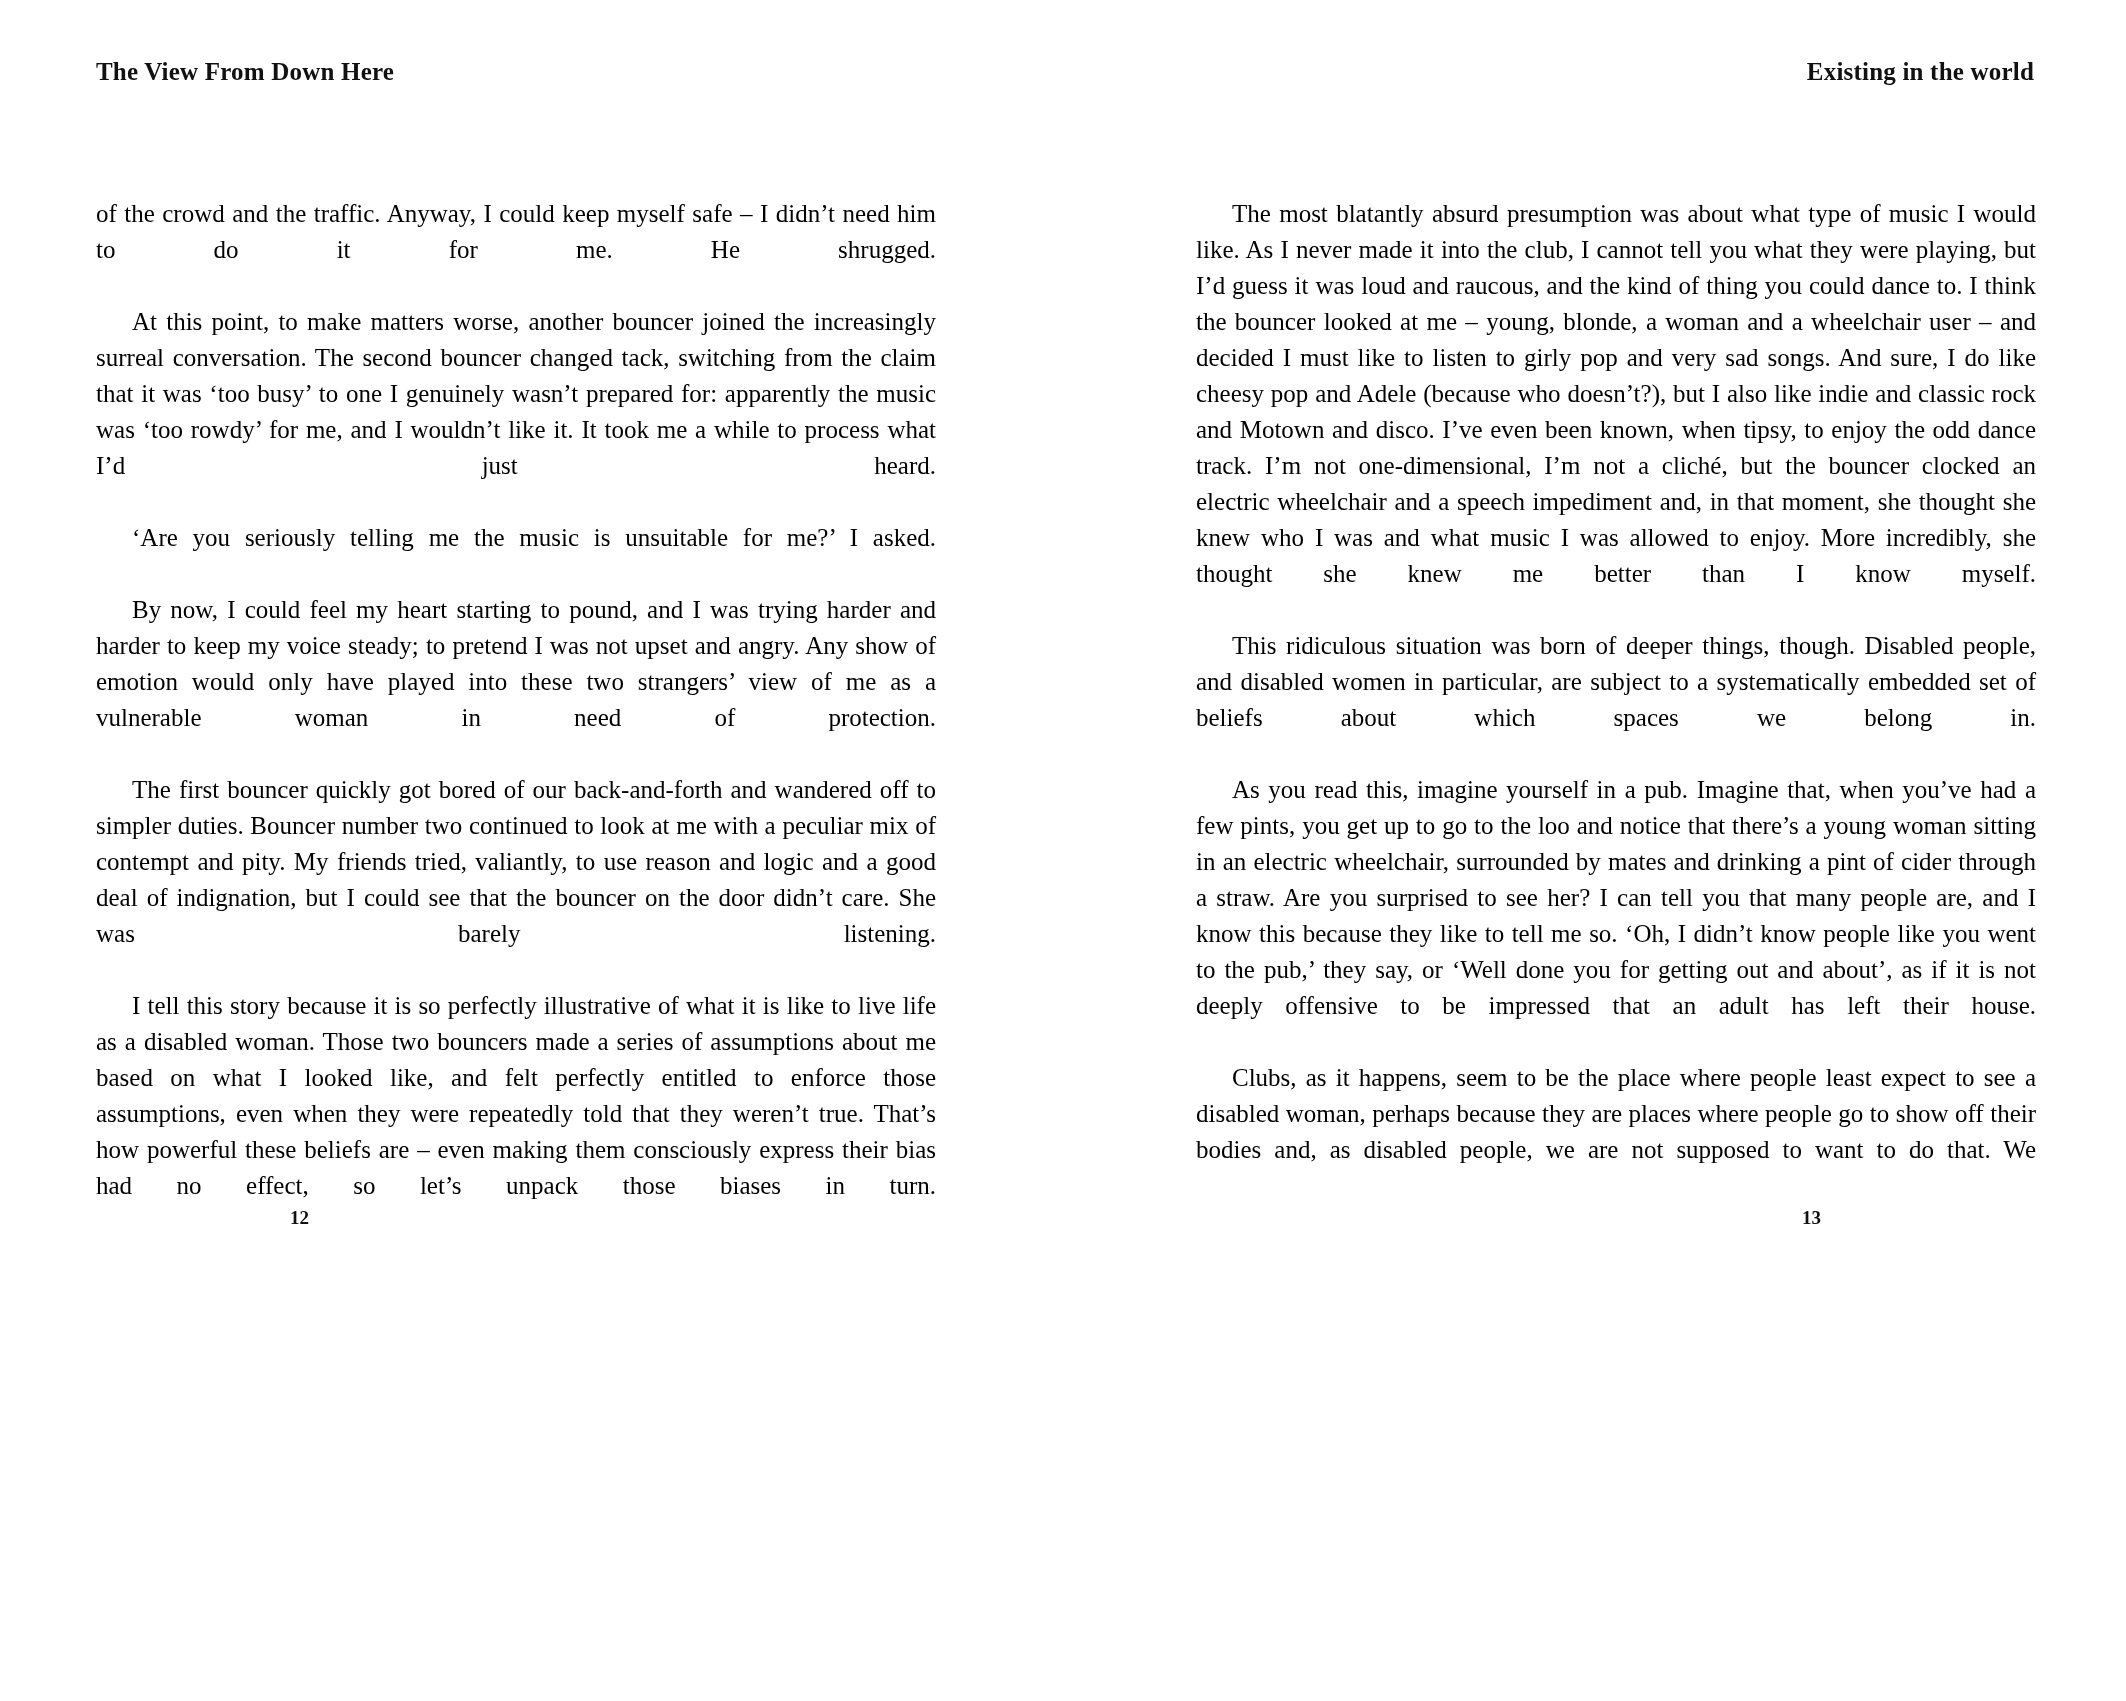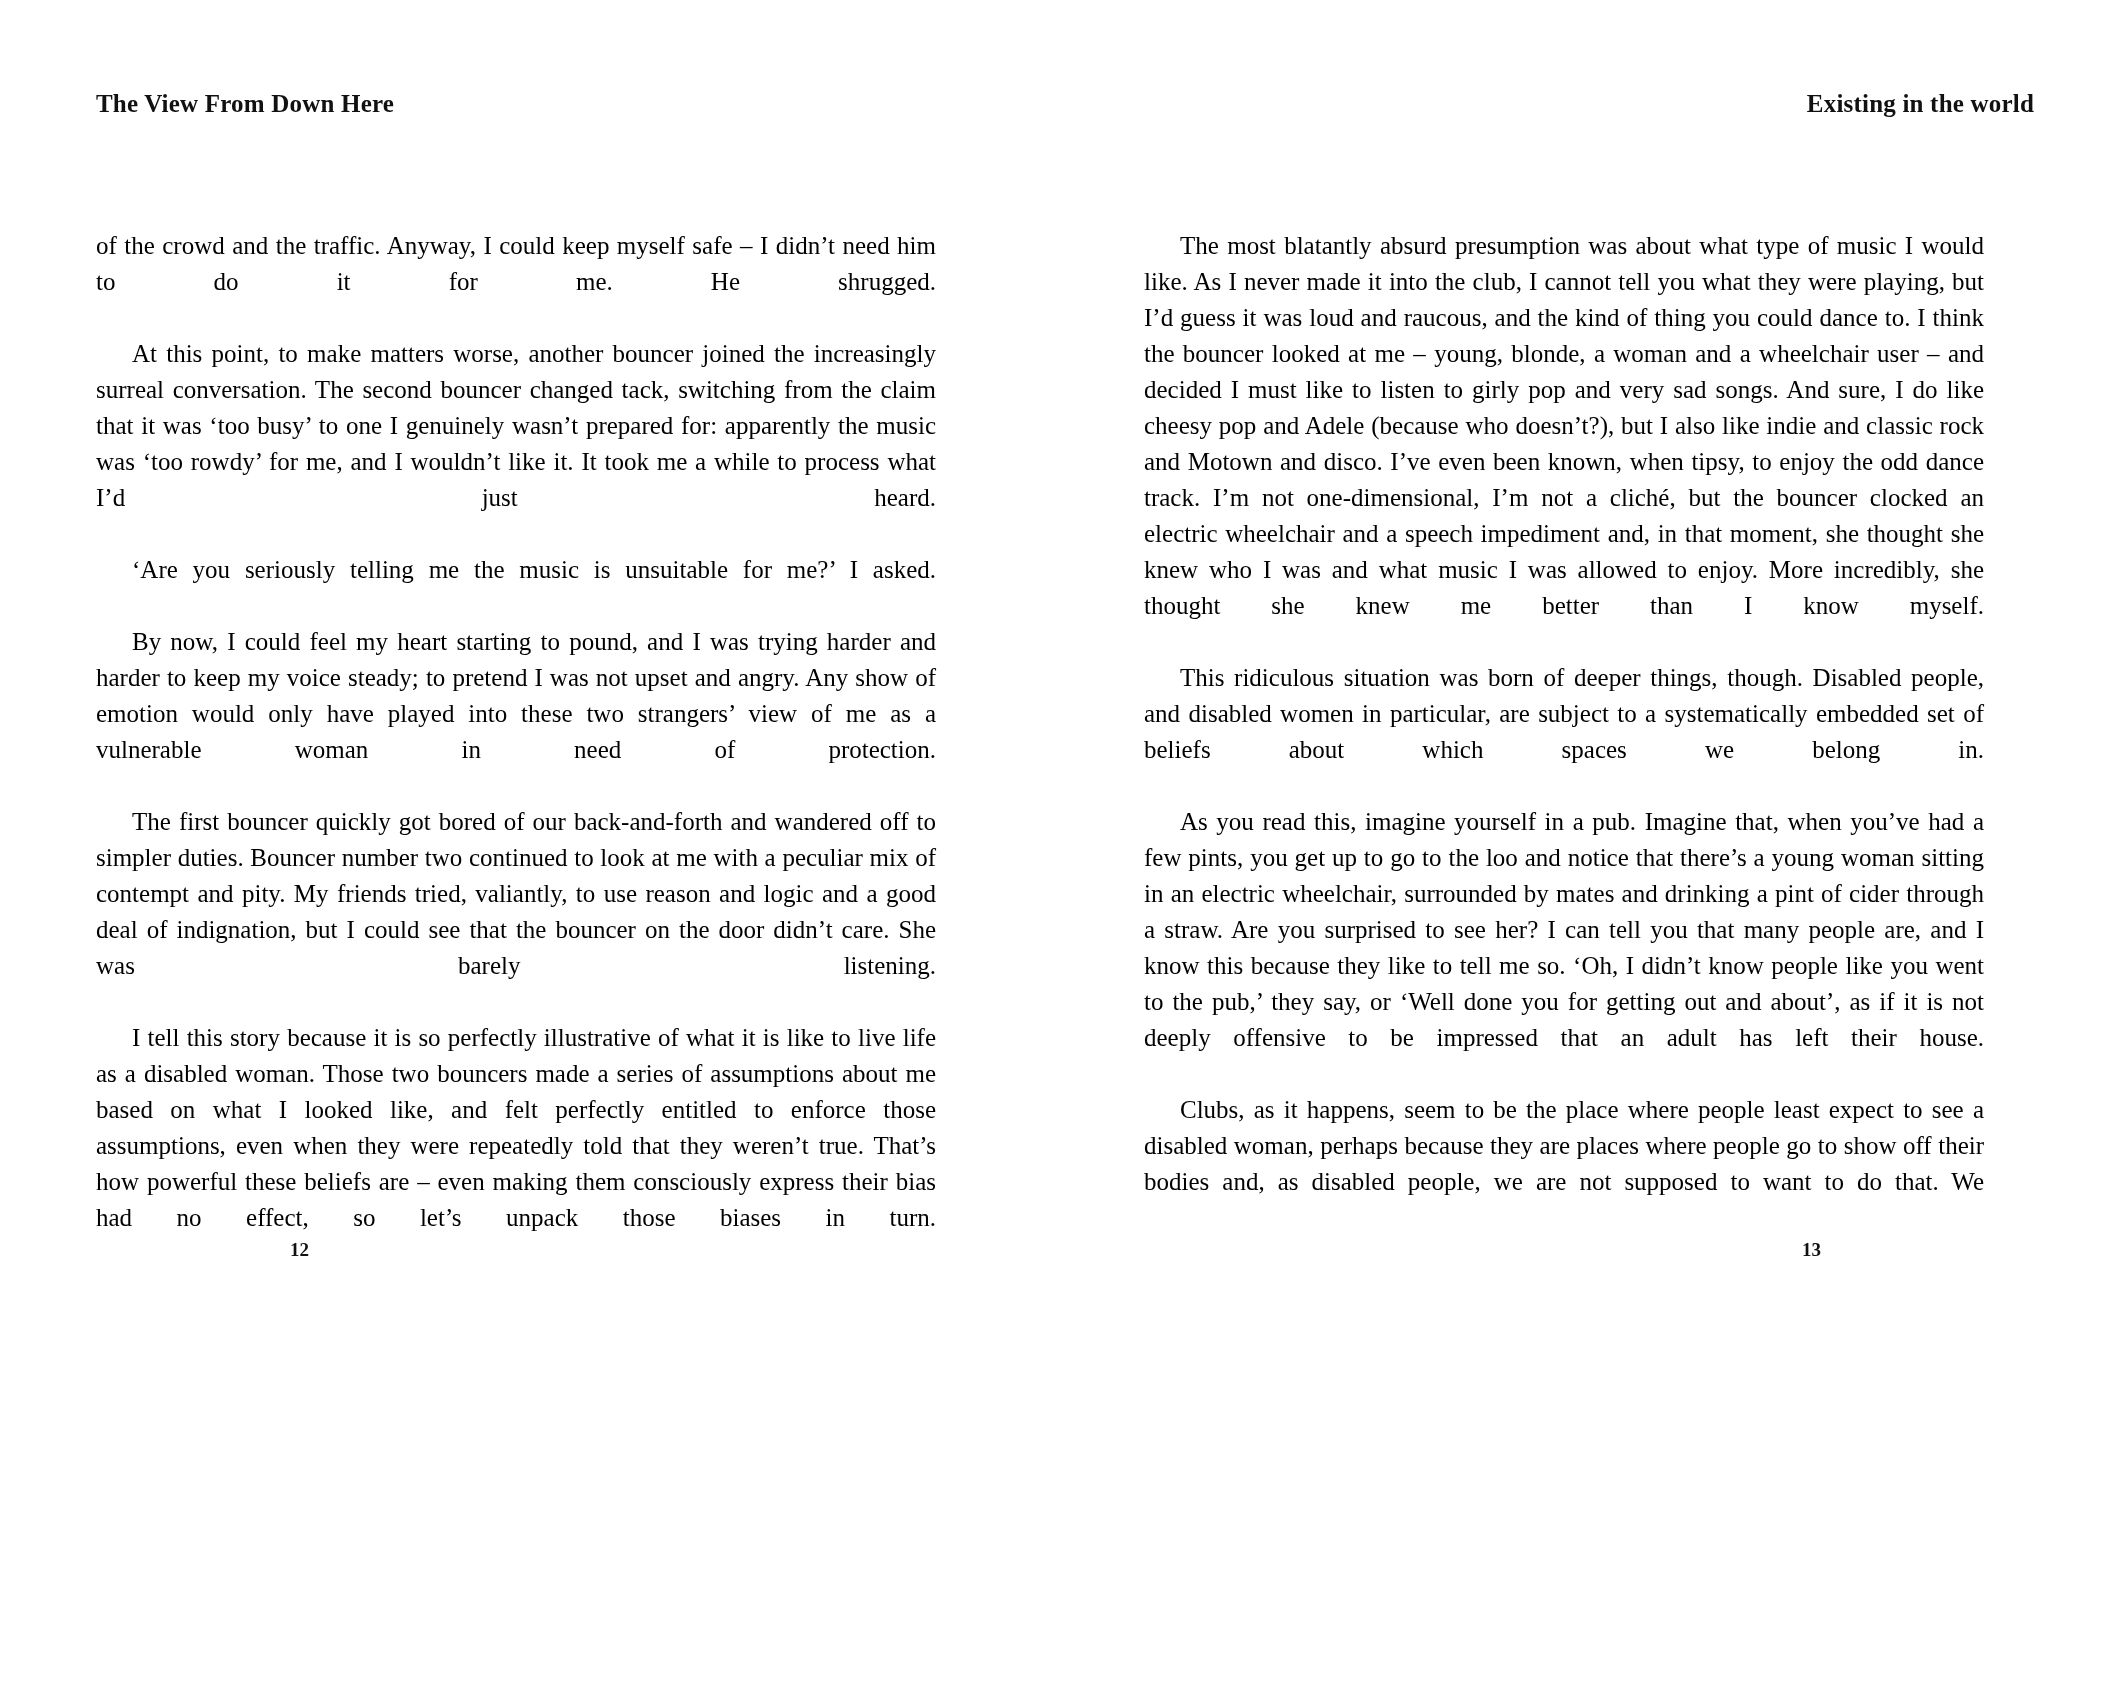--- a/index.html
+++ b/index.html
@@ -10,21 +10,20 @@
 
   .spread {
     position: relative;
     width: 2126px;
     height: 1277px;
     background: #ffffff;
     overflow: hidden;
     font-family: "Liberation Serif", "DejaVu Serif", serif;
     color: #000000;
     box-sizing: border-box;
-    margin-top: 32px;
   }
 
   
   .running-head {
     position: absolute;
     top: 58px;
     font-size: 25px;
     font-weight: bold;
     letter-spacing: 0.2px;
     color: #111111;
@@ -33,21 +32,21 @@
   .running-head.verso { left: 96px; }
   .running-head.recto { right: 92px; text-align: right; }
 
   
   .page {
     position: absolute;
     top: 196px;
     width: 840px;
   }
   .page.verso { left: 96px; }
-  .page.recto { left: 1144px; }
+  .page.recto { left: 1196px; }
 
   .body-text p {
     margin: 0;
     font-size: 25px;
     line-height: 36px;
     text-align: justify;
     text-justify: inter-word;
     text-indent: 0;
     hyphens: none;
     -webkit-hyphens: none;

